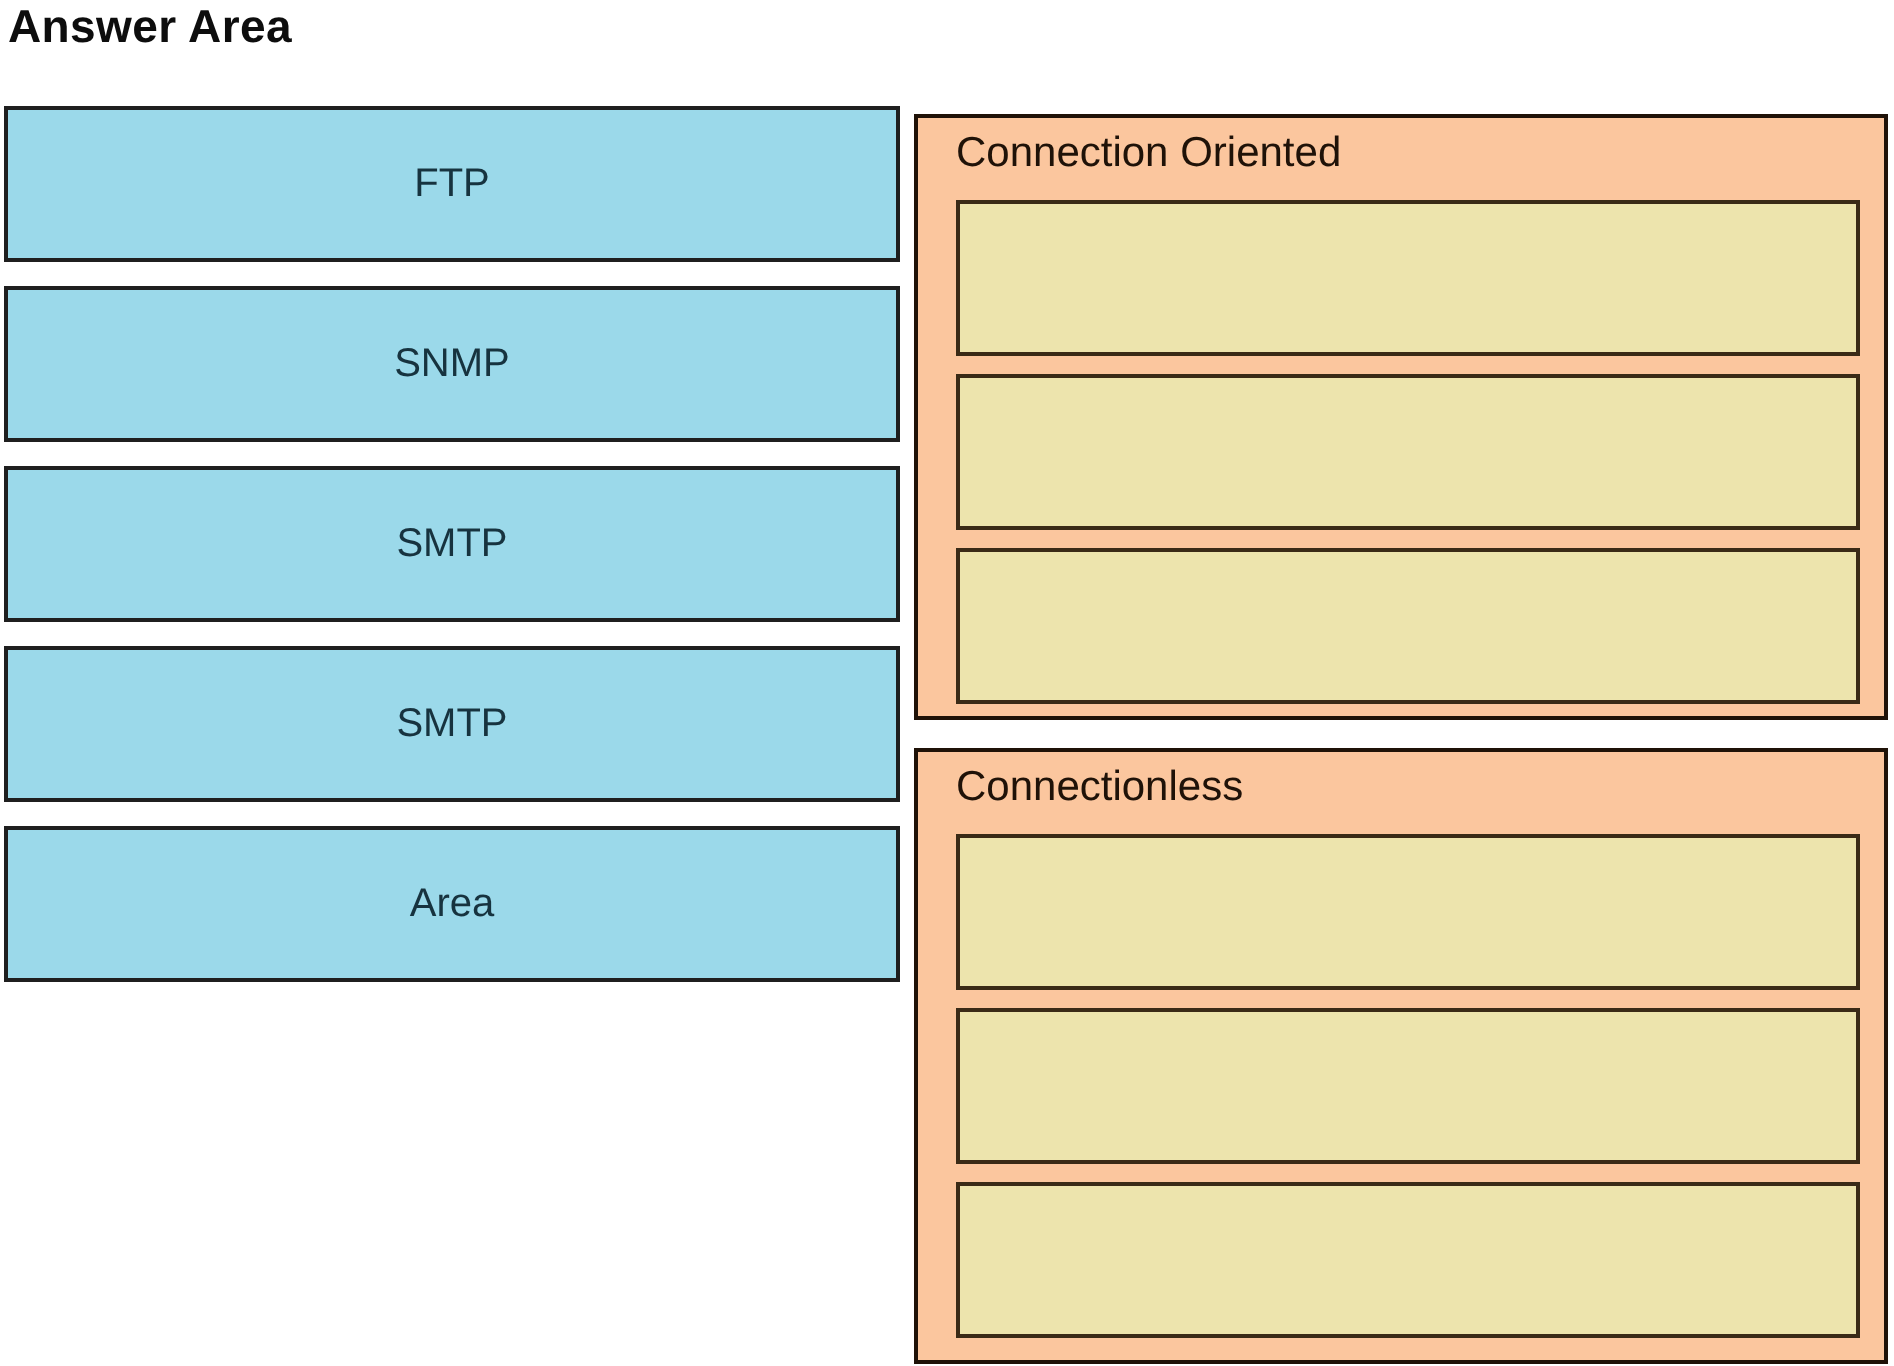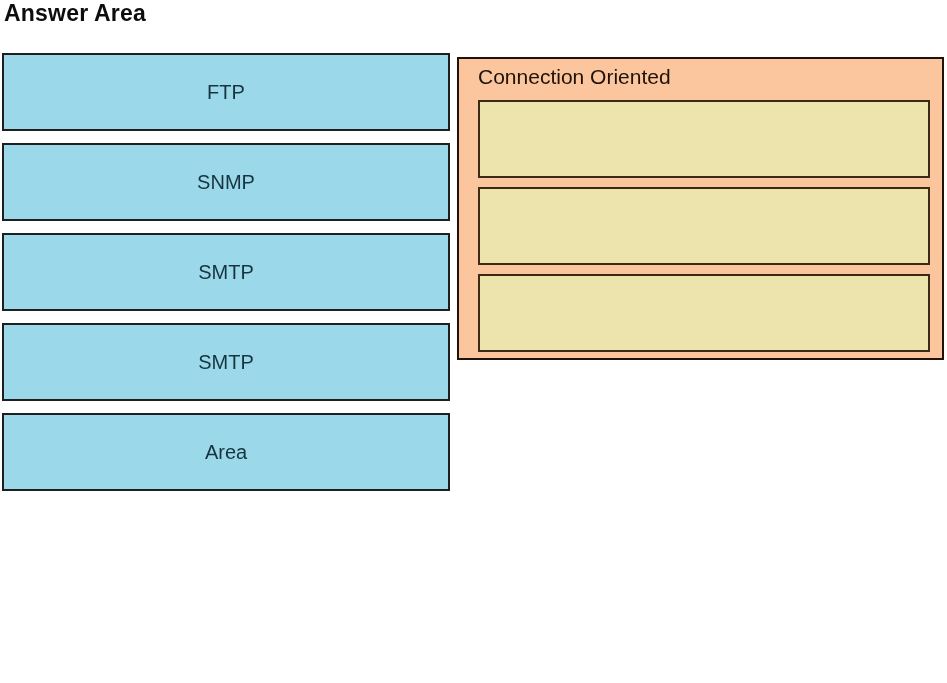--- a/index.html
+++ b/index.html
@@ -82,14 +82,20 @@
     <div class="drag-item">Area</div>
   </div>
 
   <div class="panel panel-1">
     <div class="panel-header">Connection Oriented</div>
     <div class="slot"></div>
     <div class="slot"></div>
     <div class="slot"></div>
   </div>
 
+  <div class="panel panel-2">
+    <div class="panel-header">Connectionless</div>
+    <div class="slot"></div>
+    <div class="slot"></div>
+    <div class="slot"></div>
+  </div>
 
 </div>
 
 </body></html>

